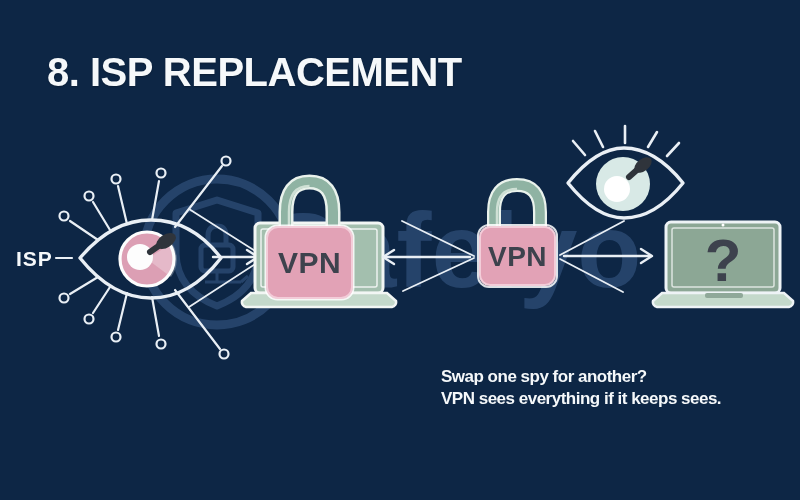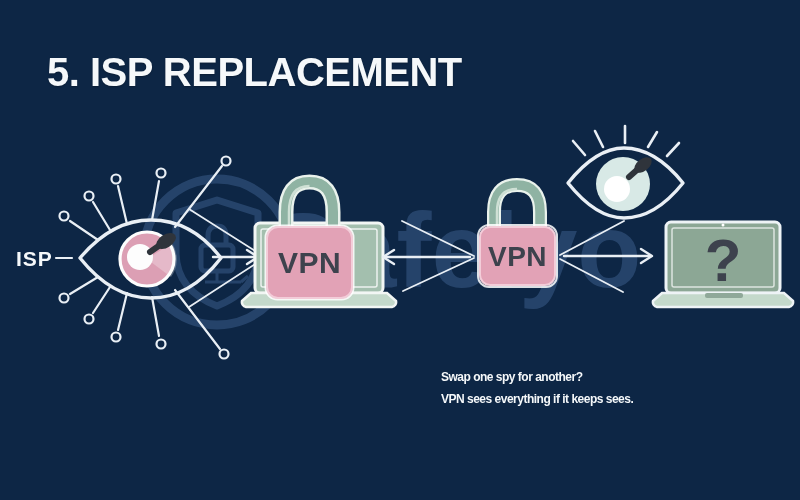--- a/index.html
+++ b/index.html
@@ -11,21 +11,21 @@
   .stage{position:absolute;inset:0;}
   .title{
     position:absolute;left:47px;top:50px;
     font-size:40px;font-weight:800;letter-spacing:-0.5px;
     color:var(--ink,#f5f8fa);
     text-shadow:0 1px 2px rgba(0,0,0,.25);
     white-space:nowrap;
   }
   .caption{
     position:absolute;left:441px;top:366px;
-    font-size:12px;font-weight:700;letter-spacing:-0.5px;
+    font-size:17px;font-weight:700;letter-spacing:-0.5px;
     line-height:22px;color:var(--ink,#f5f8fa);
     white-space:nowrap;
   }
   svg{position:absolute;left:0;top:0;}
   svg text{font-family:"Liberation Sans",sans-serif;}
   .wm{color:var(--wm,#5a82b9);}
   .wm-stroke{stroke:currentColor;fill:none;}
   .wm-fill{fill:currentColor;}
   .ray{stroke:var(--line,#e9eff5);stroke-width:2.2;stroke-linecap:round;fill:none;}
   .ray-dot{stroke:var(--line,#e9eff5);stroke-width:2.2;fill:none;}
@@ -148,19 +148,19 @@
     <g>
       <rect x="666" y="222" width="114" height="71" rx="5" fill="var(--screen_muted,#8ca795)" stroke="#eef3f6" stroke-width="3"></rect>
       <rect x="672" y="228" width="102" height="59" rx="2" fill="none" stroke="rgba(255,255,255,0.7)" stroke-width="1.5"></rect>
       <circle cx="723" cy="225" r="1.5" fill="#ffffff"></circle>
       <path d="M 662 293 L 784 293 L 793 301 A 5 5 0 0 1 789 307 L 657 307 A 5 5 0 0 1 653 301 Z" fill="var(--base_green,#c4d9cb)" stroke="#eef3f6" stroke-width="2.5"></path>
       <rect x="705" y="293" width="38" height="5" rx="2" fill="#8fa899"></rect>
       <text class="qmark" x="723" y="281" font-size="60" text-anchor="middle">?</text>
     </g>
   </svg>
 
-  <div class="title">5. ISP REPLACEMENT</div>
+  <div class="title">8. ISP REPLACEMENT</div>
 
   <div class="caption">
     <div>Swap one spy for another?</div>
     <div>VPN sees everything if it keeps sees.</div>
   </div>
 </div>
 
 </body></html>

